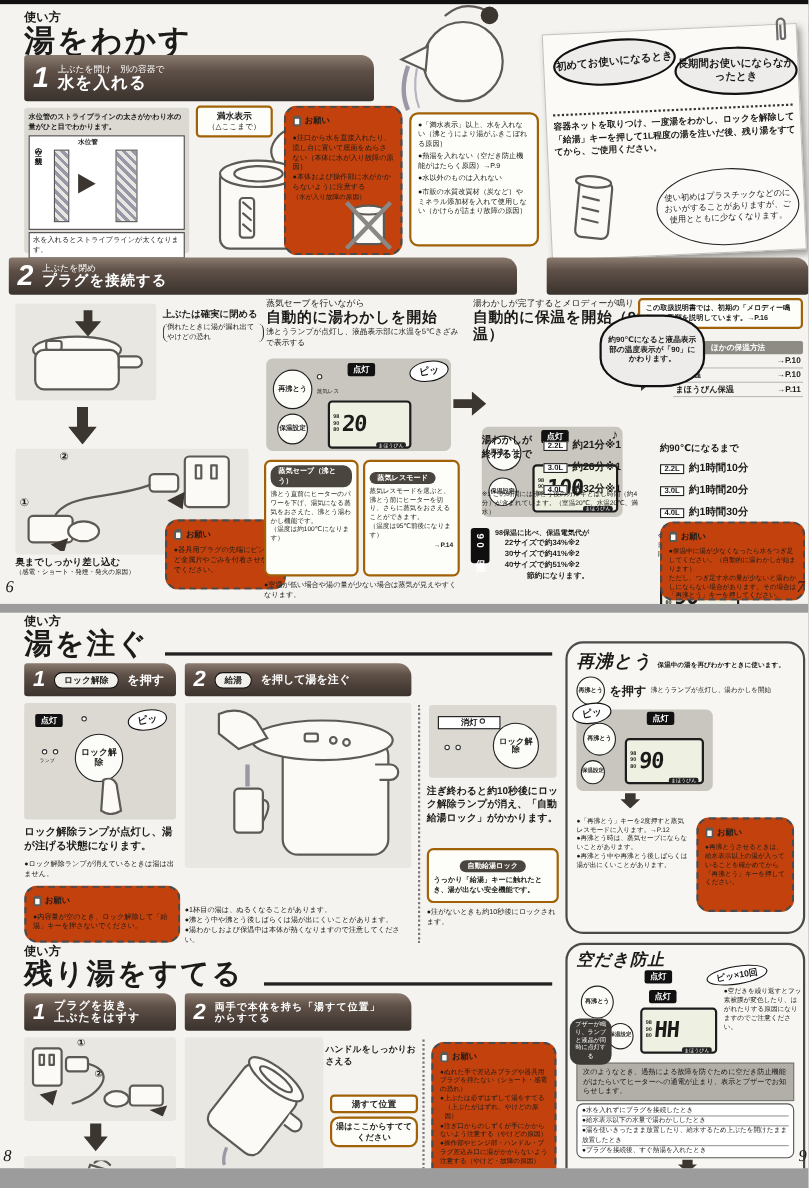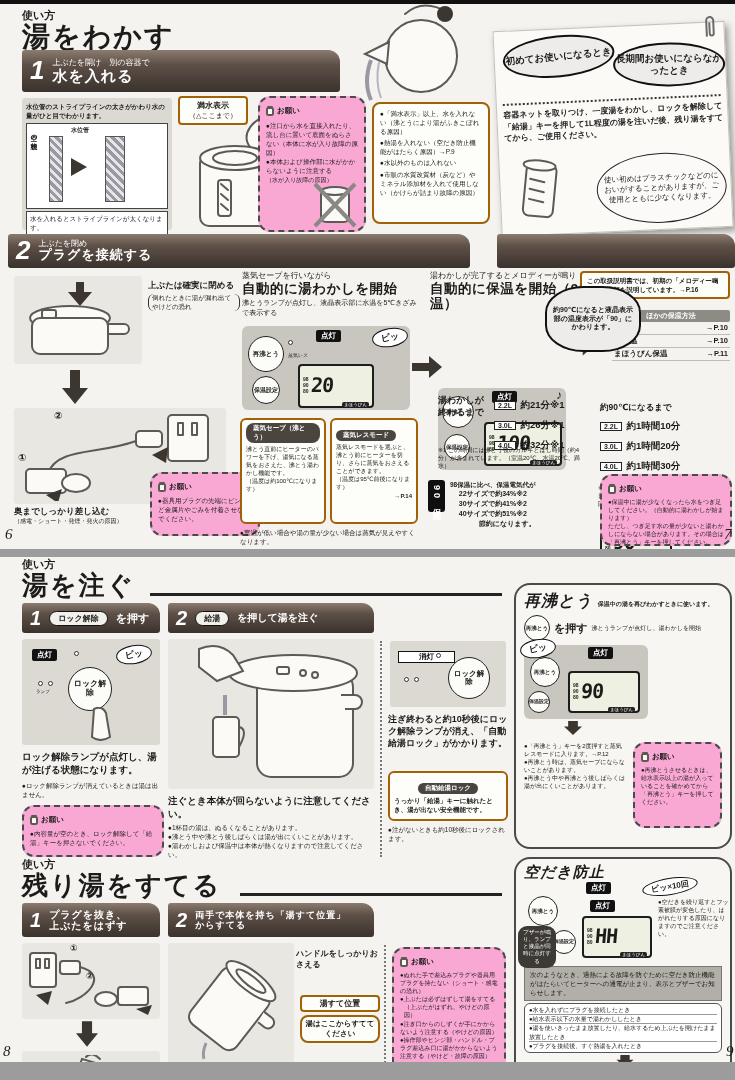--- a/index.html
+++ b/index.html
@@ -17,21 +17,21 @@
   .rule{border-bottom:3px solid #222}
   .stepbar{background:linear-gradient(180deg,#8b7b70 0%,#5e5047 35%,#3a322d 100%);color:#fff;border-radius:3px 12px 3px 3px;display:flex;align-items:center;padding:2px 8px;gap:8px}
   .stepnum{font-size:26px;font-weight:bold;font-style:italic;line-height:.9}
   .stepsub{font-size:8px;line-height:1.2}
   .steptitle{font-size:15px;font-weight:bold;letter-spacing:1px;line-height:1.15}
   .steptitle.sm{font-size:10px;white-space:pre-line}
   .keypill{background:#f2f0ea;color:#222;border:1px solid #111;border-radius:10px;font-size:8px;font-weight:bold;padding:1px 8px;white-space:nowrap}
   .graypanel{background:#dcd9d3;border-radius:3px}
   .illus{background:#e9e7e1;border-radius:3px;display:flex;align-items:center;justify-content:center}
   .notebox{background:#fdfdfa;border:2px solid #a16207;border-radius:10px;padding:5px 6px}
-  .onegaibox{background:#f9a8d4;border:2px dashed #4a4a4a;border-radius:12px;padding:4px 6px}
+  .onegaibox{background:#c2410c;border:2px dashed #4a4a4a;border-radius:12px;padding:4px 6px}
   .onegai{display:inline-flex;align-items:center;gap:3px;font-size:7.5px;font-weight:bold}
   .b6{font-size:6px;line-height:1.35}
   .b65{font-size:6.5px;line-height:1.4}
   .b7{font-size:7px;line-height:1.42}
   .b8{font-size:8px;line-height:1.45}
   .cap{font-weight:bold;font-size:9.5px;line-height:1.35}
   .pre{white-space:pre-line}
   .tag-on{display:inline-block;background:#111;color:#fff;font-size:7.5px;font-weight:bold;padding:1px 5px;border-radius:2px}
   .tag-off{display:inline-block;background:#fff;color:#111;border:1.5px solid #111;font-size:7.5px;font-weight:bold;padding:0 20px}
   .beep{display:inline-block;border:1.5px solid #111;border-radius:50%;background:#fff;font-weight:bold;font-size:9px;padding:2px 8px;transform:rotate(-9deg);white-space:nowrap}
@@ -431,21 +431,20 @@
       <rect class="ln" x="104" y="24" width="12" height="7" rx="2"></rect>
         <circle class="ln" cx="130" cy="30" r="3"></circle>
         <circle class="ln" cx="142" cy="32" r="3"></circle>
       <path class="fl" d="M26 6 q20 -8 34 6 l10 16 l-26 10 l-18 -14 Z"></path>
       <rect class="fl" x="40" y="74" width="26" height="40" rx="4"></rect>
       <path class="ln" d="M66 84 q10 2 0 20"></path>
       <path d="M52 52 v20" stroke="#9a98a5" stroke-width="4"></path>
       <path class="fl" d="M168 52 h14 a6 6 0 0 1 0 14 h-10"></path>
     </svg>
   </div>
-  <div class="abs cap" style="left:168px;top:238px;width:206px">注ぐとき本体が回らないように注意してください。</div>
   <div class="abs" style="left:168px;top:266px;width:206px">
     <div class="b65">●1杯目の湯は、ぬるくなることがあります。</div>
     <div class="b65">●沸とう中や沸とう後しばらくは湯が出にくいことがあります。</div>
     <div class="b65">●湯わかしおよび保温中は本体が熱くなりますので注意してください。</div>
   </div>
 
   <div class="dotv abs" style="left:380px;top:84px;height:216px"></div>
 
   <div class="abs graypanel" style="left:390px;top:84px;width:116px;height:66px">
     <span class="tag-off abs" style="left:8px;top:10px">消灯</span>

